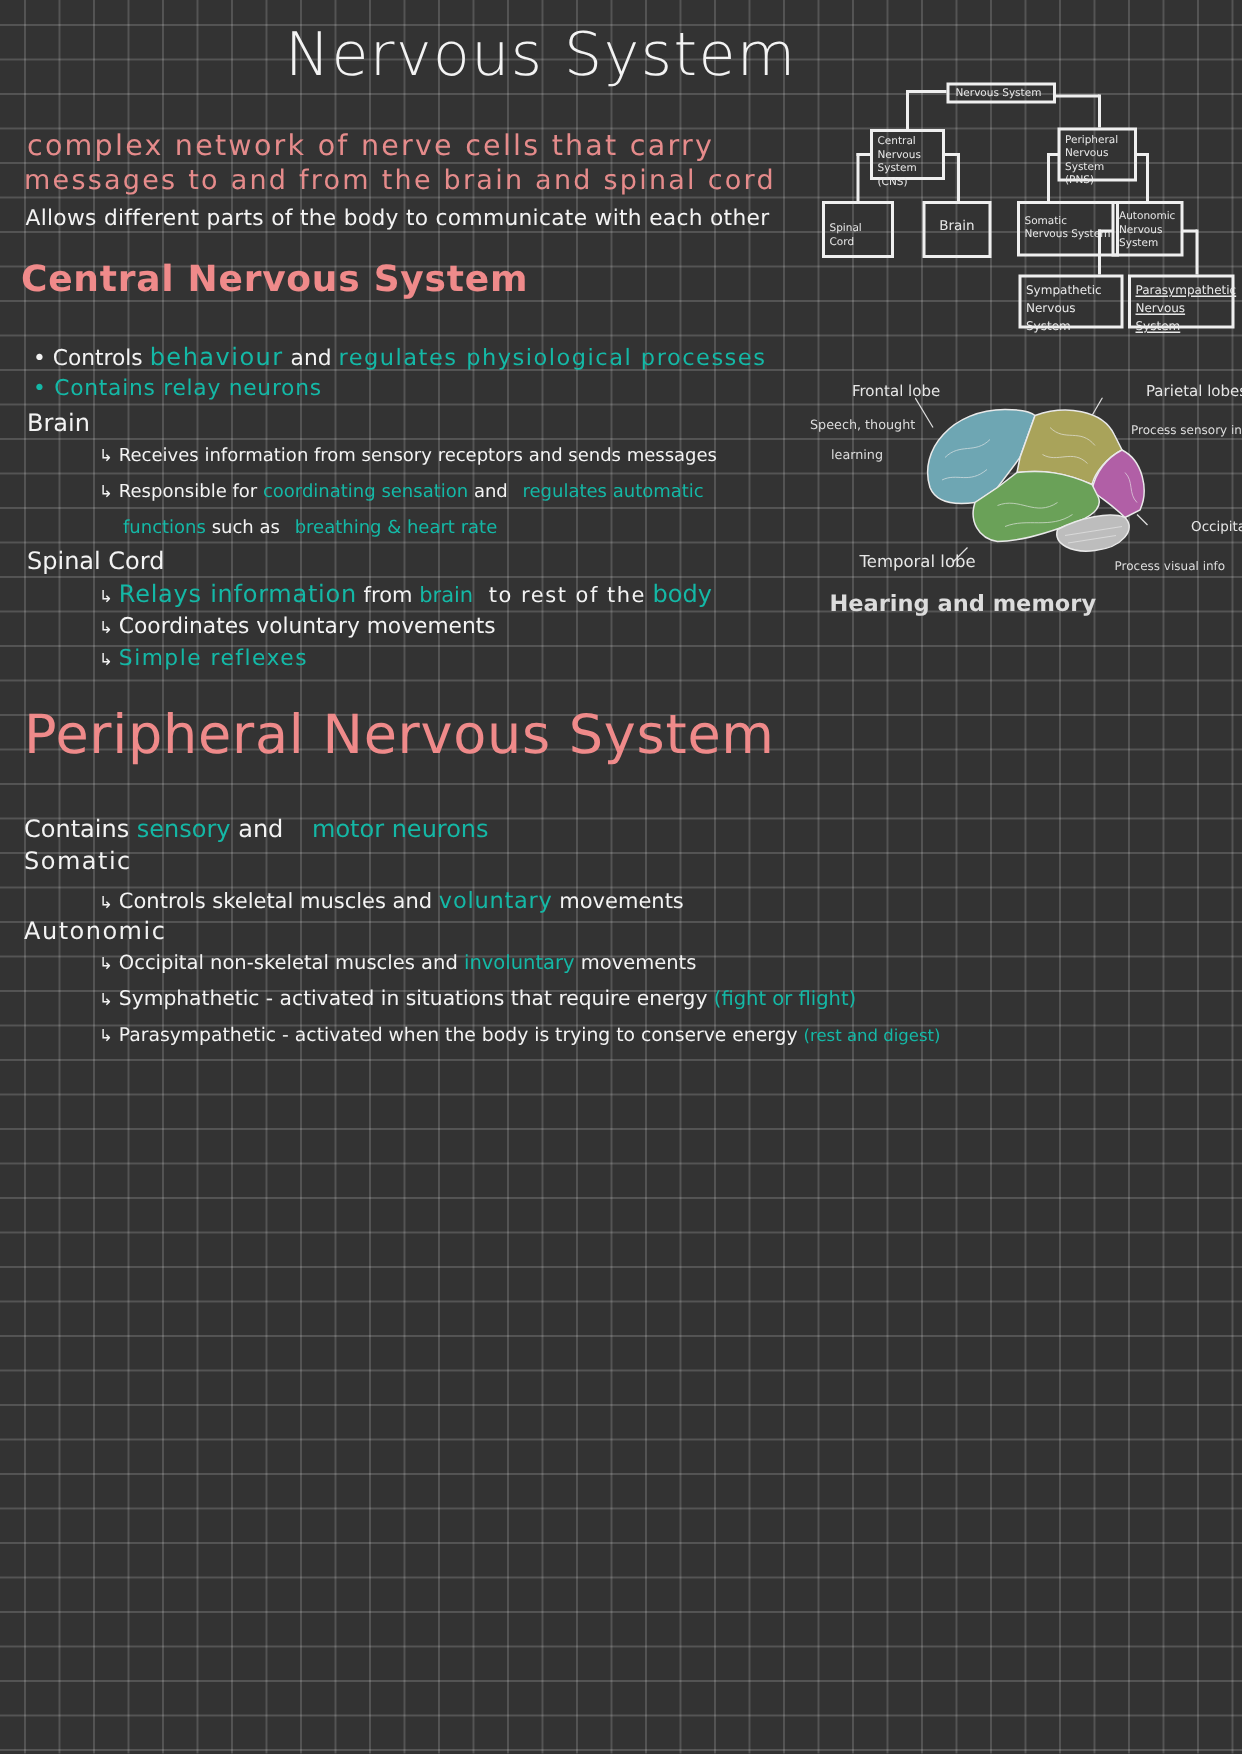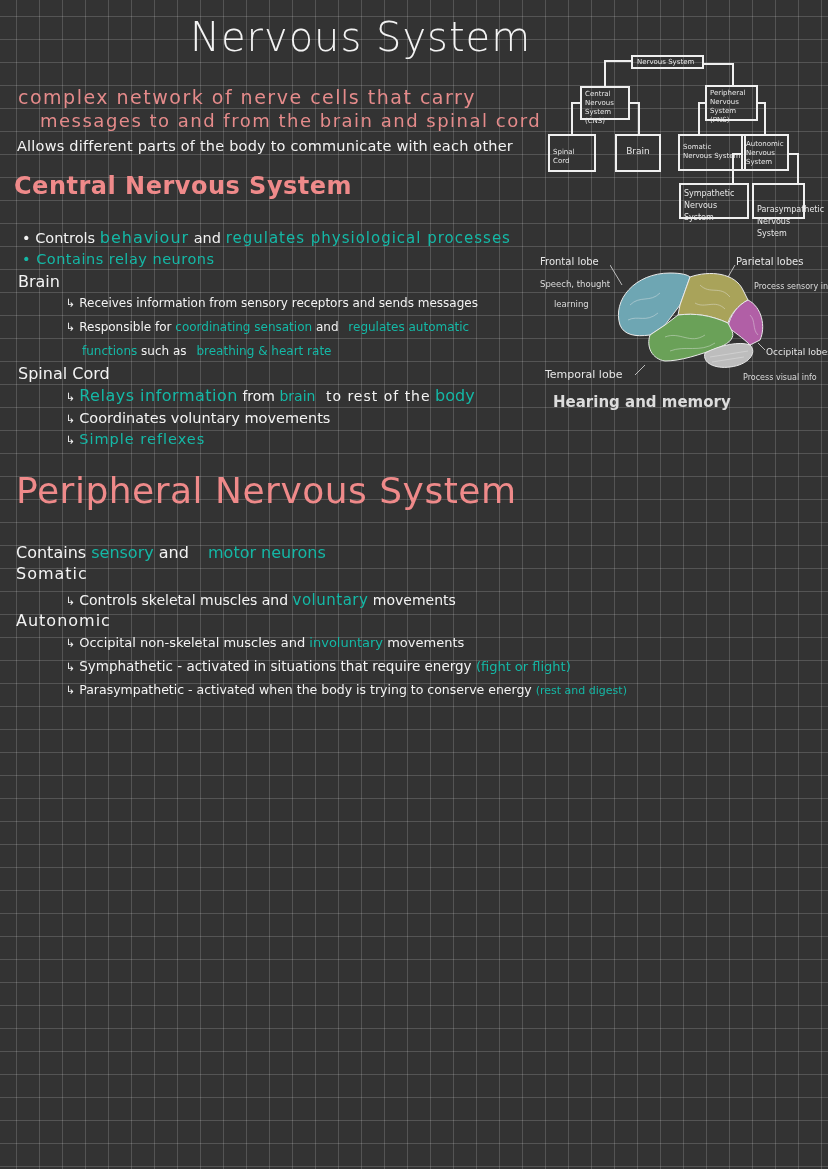--- a/index.html
+++ b/index.html
@@ -23,30 +23,30 @@
   .intro-w { font-size:14.5px; }
   .h2-cns { font-size:24px; font-weight:bold; color:#ef8a8a; left:14px; top:172px; letter-spacing:0.5px;}
   .h2-pns { font-size:36px; color:#ef8a8a; left:16px; top:470px; letter-spacing:0.5px;}
   .body { font-size:14.5px; }
   .small { font-size:12px; }
   .arrow { font-size:11px; margin-right:4px; color:#f3f3f3; }
   
   .box { position:absolute; border:2px solid #efefef; box-sizing:border-box; color:#e8e8e8; font-size:7px; line-height:9px; padding:2px 3px; white-space:normal; }
   .line { position:absolute; background:#efefef; }
   
-  .blabel { position:absolute; font-size:10px; color:#e6e6e6; white-space:nowrap; }
+  .blabel { position:absolute; font-size:10px; color:#e6e6e6; white-space:nowrap;margin-left:28px; }
   .bsub { position:absolute; font-size:8.5px; color:#dcdcdc; white-space:nowrap; }
 </style>
 </head>
 <body>
 
 <div class="abs title white">Nervous System</div>
 
 <div class="abs intro pink" style="left:18px;top:86px;">complex network of nerve cells that carry</div>
-<div class="abs intro pink" style="left:16px;top:110px;font-size:18px;padding-left:24px;">messages to and from the brain and spinal cord</div>
+<div class="abs intro pink" style="left:16px;top:110px;font-size:18px;">messages to and from the brain and spinal cord</div>
 <div class="abs intro-w white" style="left:17px;top:138px;letter-spacing:0.2px;">Allows different parts of the body to communicate with each other</div>
 
 <div>
   <div class="line" style="left:604px;top:60px;width:27px;height:2px;"></div>
   <div class="line" style="left:604px;top:60px;width:2px;height:26px;"></div>
   <div class="line" style="left:703px;top:63px;width:30px;height:2px;"></div>
   <div class="line" style="left:732px;top:63px;width:2px;height:22px;"></div>
   <div class="box" style="left:631px;top:55px;width:73px;height:14px;font-size:7px;line-height:9px;padding:1px 4px;">Nervous System</div>
 
   <div class="box" style="left:580px;top:86px;width:50px;height:34px;">Central Nervous System (CNS)</div>
@@ -62,21 +62,21 @@
   <div class="line" style="left:698px;top:102px;width:2px;height:32px;"></div>
   <div class="line" style="left:757px;top:102px;width:8px;height:2px;"></div>
   <div class="line" style="left:764px;top:102px;width:2px;height:32px;"></div>
   <div class="box" style="left:678px;top:134px;width:68px;height:37px;padding-top:7px;">Somatic Nervous System</div>
   <div class="box" style="left:741px;top:134px;width:48px;height:37px;padding-top:4px;">Autonomic Nervous System</div>
   <div class="line" style="left:732px;top:153px;width:10px;height:2px;"></div>
   <div class="line" style="left:732px;top:153px;width:2px;height:30px;"></div>
   <div class="line" style="left:788px;top:153px;width:10px;height:2px;"></div>
   <div class="line" style="left:797px;top:153px;width:2px;height:30px;"></div>
   <div class="box" style="left:679px;top:183px;width:70px;height:36px;font-size:8px;line-height:12px;padding-top:3px;">Sympathetic Nervous System</div>
-  <div class="box" style="left:752px;top:183px;width:53px;height:36px;font-size:8px;line-height:12px;padding-top:19px;">Parasympathetic Nervous System</div>
+  <div class="box" style="left:752px;top:183px;width:71px;height:36px;font-size:8px;line-height:12px;padding-top:3px;text-decoration:underline;">Parasympathetic Nervous System</div>
 </div>
 
 <div>
   <svg class="abs" style="left:610px;top:265px;" width="160" height="110" viewBox="0 0 160 110">
     <path d="M10,60 C2,35 25,8 60,8 C72,8 78,10 80,12 L70,40 L55,60 L40,70 C25,72 14,70 10,60 Z" fill="#6ea6b3" stroke="#e9e9e9" stroke-width="1"></path>
     <path d="M80,12 C100,5 125,8 133,25 L138,35 C128,40 120,50 118,58 C100,50 85,48 68,50 L70,40 Z" fill="#a9a35a" stroke="#e9e9e9" stroke-width="1"></path>
     <path d="M138,35 C152,42 156,62 150,75 L140,80 C132,72 125,68 118,62 C120,50 128,40 138,35 Z" fill="#b15fa6" stroke="#e9e9e9" stroke-width="1"></path>
     <path d="M40,70 L55,60 L68,50 C85,48 100,50 118,58 L122,66 C125,72 120,78 110,82 C90,90 70,96 55,96 C42,94 36,82 40,70 Z" fill="#6aa158" stroke="#e9e9e9" stroke-width="1"></path>
     <path d="M95,88 C110,80 130,76 140,80 C148,88 138,100 120,102 C105,104 92,98 95,88 Z" fill="#bdbdbd" stroke="#e9e9e9" stroke-width="1"></path>
     <g stroke="#eaeaea" stroke-width="0.6" fill="none" opacity="0.7">

